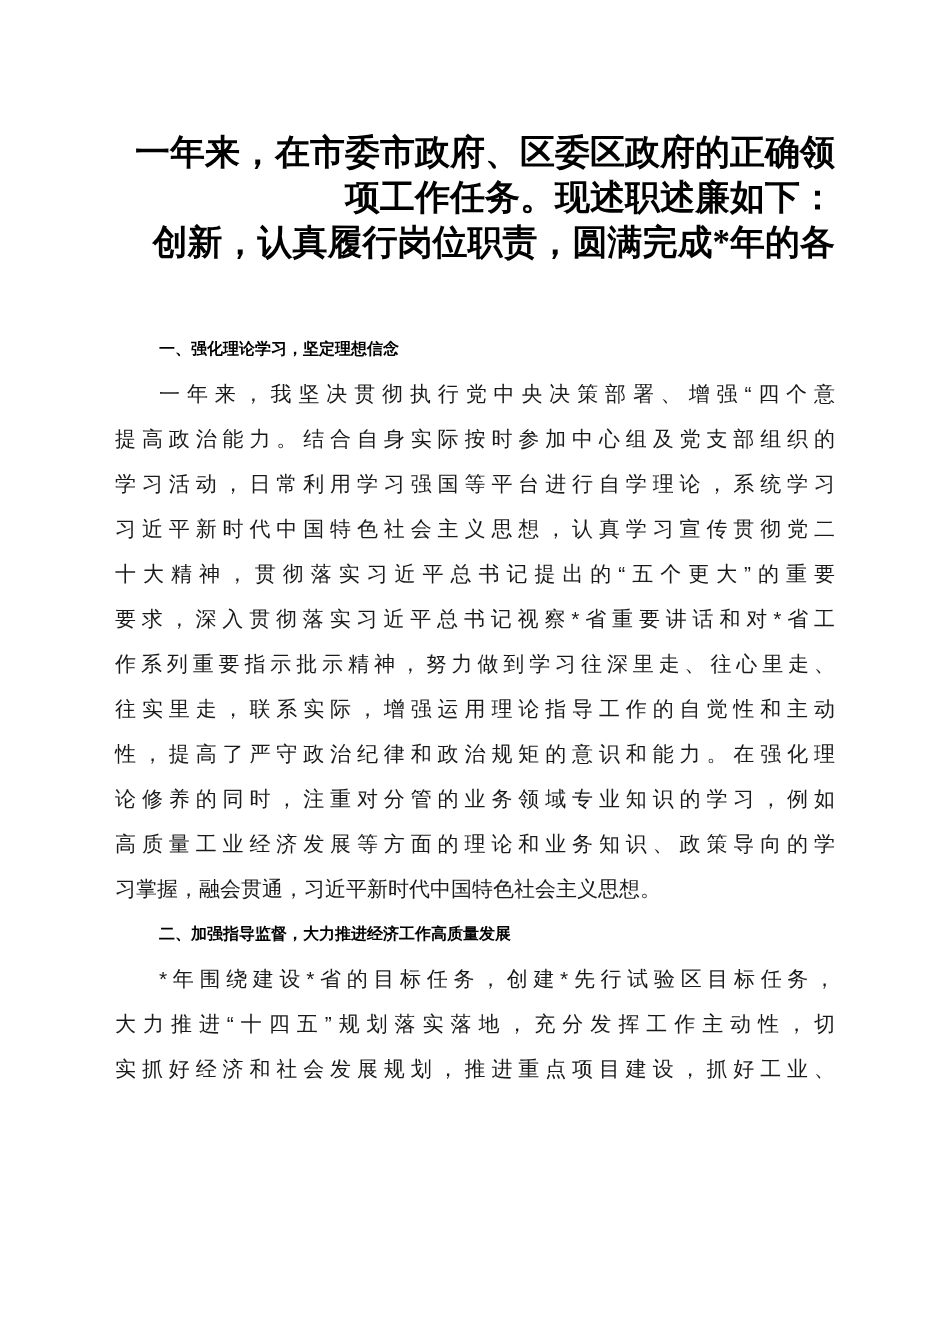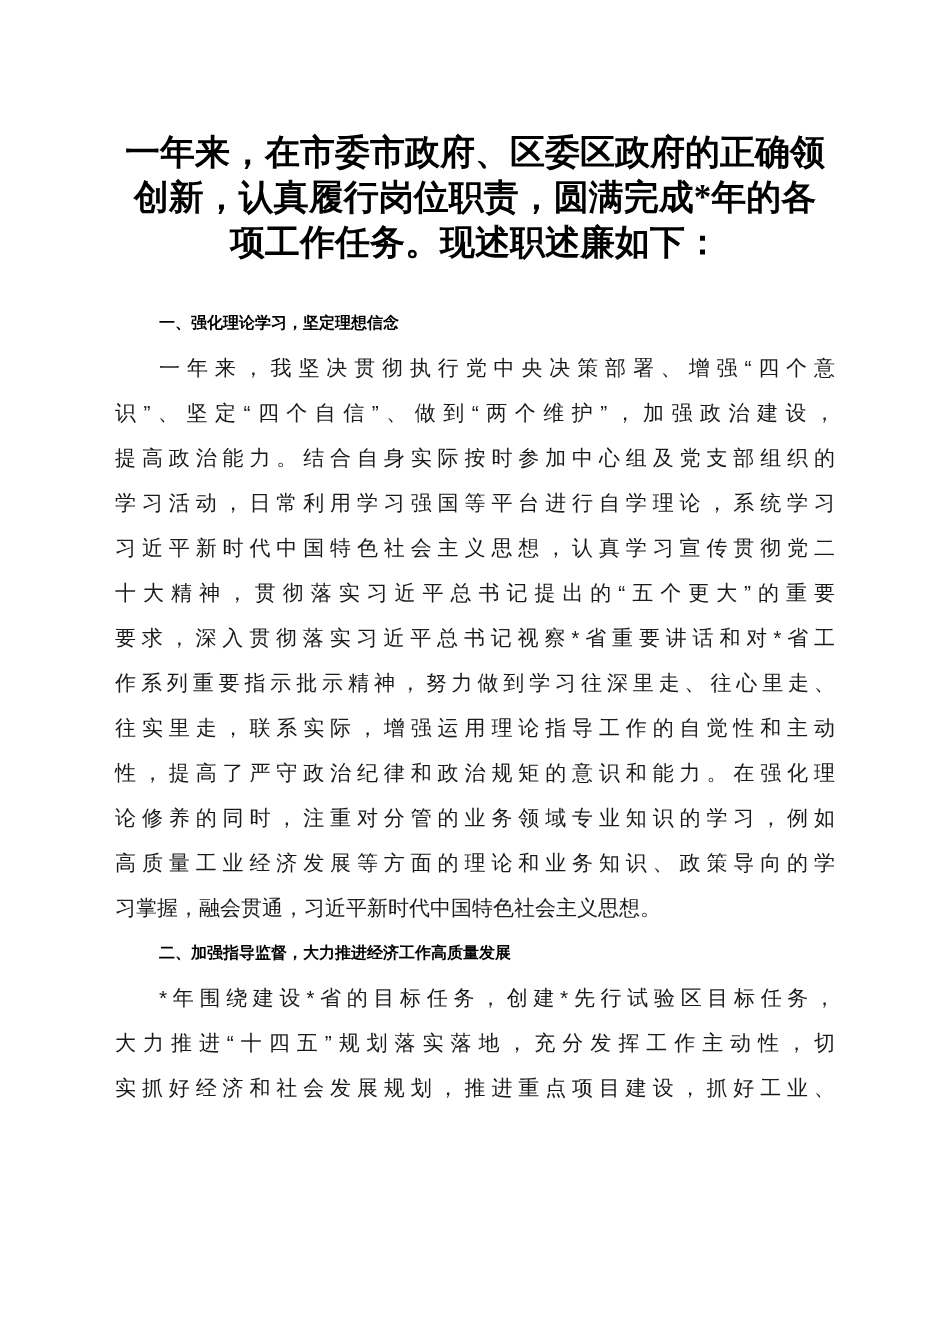--- a/index.html
+++ b/index.html
@@ -15,23 +15,23 @@
     background: #ffffff;
     padding: 130px 115px 0 115px;
     overflow: hidden;
     color: #000000;
   }
   .doc-title {
     font-family: "Liberation Serif", "DejaVu Serif", serif;
     font-size: 35px;
     font-weight: 700;
     line-height: 45px;
-    text-align: center;
+    text-align: right;
     color: #000000;
-    margin-bottom: 35px;
+    margin-bottom: 61px;
   }
   .title-line { white-space: nowrap; }
   .heading {
     font-family: "Liberation Sans", "DejaVu Sans", sans-serif;
     font-size: 16px;
     font-weight: 700;
     line-height: 45px;
     padding-left: 44px;
     white-space: nowrap;
     color: #000000;
@@ -50,28 +50,27 @@
   }
   .indent { padding-left: 44px; }
 </style>
 </head>
 <body>
 
 <div class="page">
 
   <div class="doc-title">
     <div class="title-line">一年来，在市委市政府、区委区政府的正确领</div>
+    <div class="title-line">项工作任务。现述职述廉如下：</div>
     <div class="title-line">创新，认真履行岗位职责，圆满完成*年的各</div>
-    <div class="title-line">项工作任务。现述职述廉如下：</div>
   </div>
 
   <div>
     <div class="heading">一、强化理论学习，坚定理想信念</div>
     <div class="bline j indent">一年来，我坚决贯彻执行党中央决策部署、增强“四个意</div>
-    <div class="bline j">识”、坚定“四个自信”、做到“两个维护”，加强政治建设，</div>
     <div class="bline j">提高政治能力。结合自身实际按时参加中心组及党支部组织的</div>
     <div class="bline j">学习活动，日常利用学习强国等平台进行自学理论，系统学习</div>
     <div class="bline j">习近平新时代中国特色社会主义思想，认真学习宣传贯彻党二</div>
     <div class="bline j">十大精神，贯彻落实习近平总书记提出的“五个更大”的重要</div>
     <div class="bline j">要求，深入贯彻落实习近平总书记视察*省重要讲话和对*省工</div>
     <div class="bline j">作系列重要指示批示精神，努力做到学习往深里走、往心里走、</div>
     <div class="bline j">往实里走，联系实际，增强运用理论指导工作的自觉性和主动</div>
     <div class="bline j">性，提高了严守政治纪律和政治规矩的意识和能力。在强化理</div>
     <div class="bline j">论修养的同时，注重对分管的业务领域专业知识的学习，例如</div>
     <div class="bline j">高质量工业经济发展等方面的理论和业务知识、政策导向的学</div>

